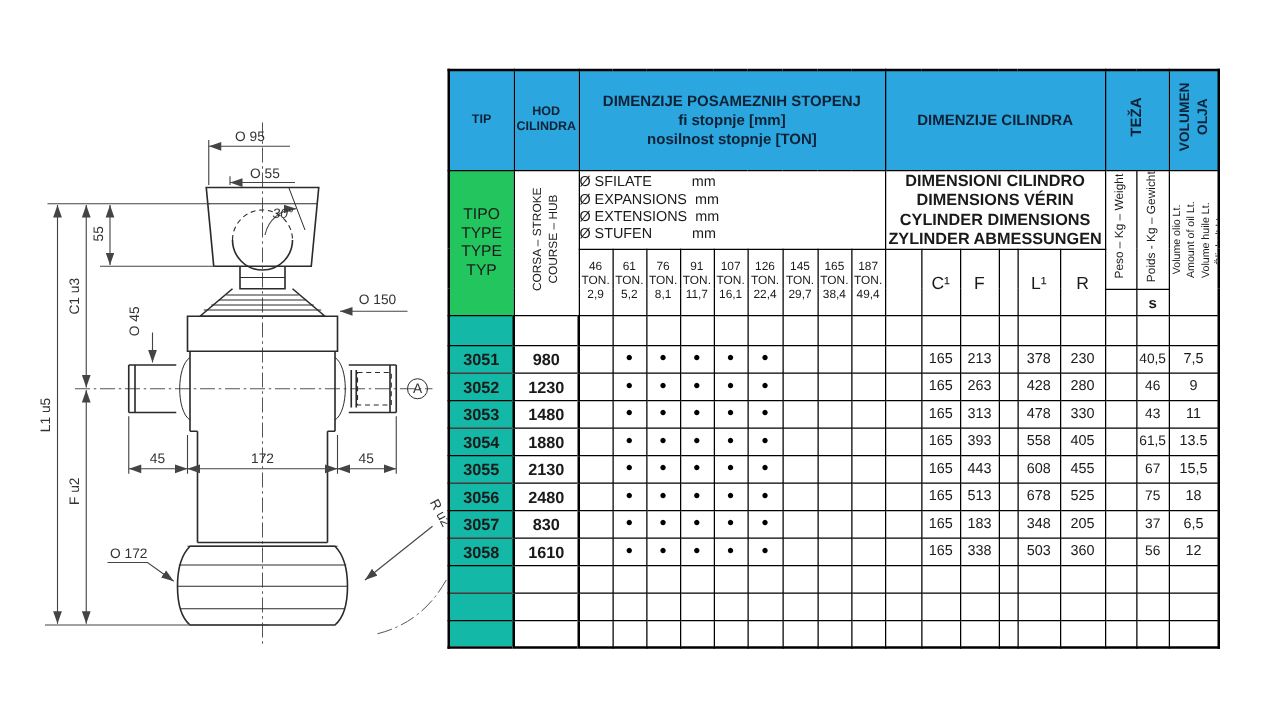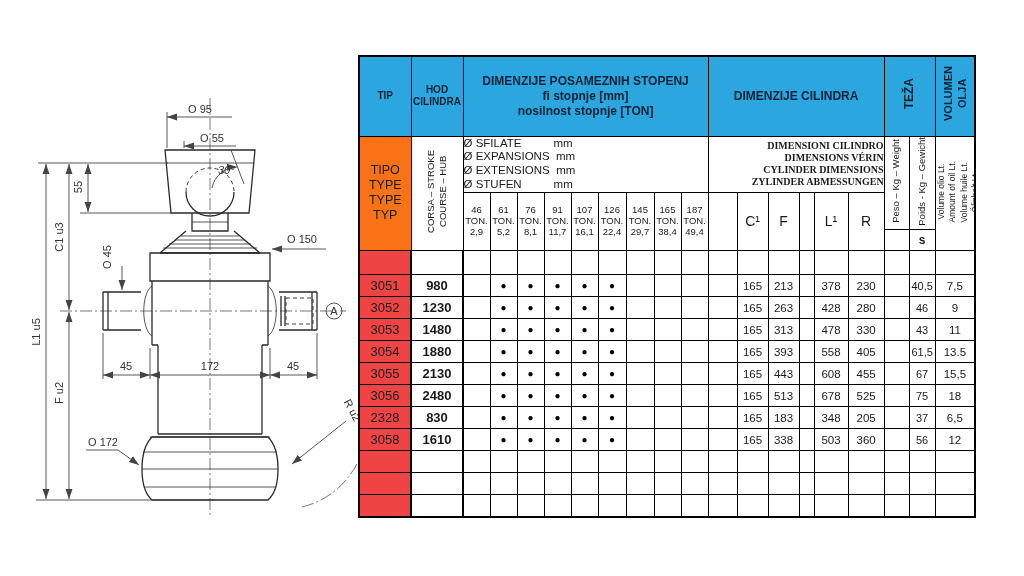--- a/index.html
+++ b/index.html
@@ -18,34 +18,34 @@
   #spec-table{position:absolute;left:358px;top:55px;border-collapse:collapse;table-layout:fixed;
       width:616px;border:2px solid #000;text-align:center;color:#1a1a1a;}
   #spec-table td{border:1px solid #000;padding:0;overflow:hidden;vertical-align:middle;}
   tr.h1{height:80px;}
   td.h1c{background:#2ba6de;border:3px solid #173a5e;color:#0d2236;font-weight:700;
          white-space:pre-line;line-height:1.25;}
   td.h1c.big{font-size:12px;}
   td.h1c.tipcell{font-size:10px;}
   td.h1c.hodcell{font-size:10px;}
   tr.h2a{height:55px;} tr.h2b{height:32px;} tr.h2c{height:21px;}
-  td.tipo{background:#f97316;font-size:12.5px;white-space:pre-line;line-height:1.2;border-right:2px solid #000;}
+  td.tipo{background:#22c55e;font-size:12.5px;white-space:pre-line;line-height:1.2;border-right:2px solid #000;}
   td.sfil{font-size:11.5px;text-align:left;padding-left:5px;white-space:pre;line-height:1.2;}
-  td.dims{font-size:10px;font-weight:700;text-align:right;padding-left:5px;white-space:pre-line;line-height:1.2;font-family:Liberation Serif, serif;}
+  td.dims{font-size:13px;font-weight:700;text-align:center;padding-left:5px;white-space:pre-line;line-height:1.2;}
   td.ton{font-size:9.5px;line-height:1.15;white-space:pre-line;}
   td.sub{font-size:14px;}
   td.scell{font-size:12px;font-weight:700;}
   .vt{display:inline-block;writing-mode:vertical-rl;transform:rotate(180deg);white-space:pre-line;line-height:1.3;}
   .vt.sm{font-size:9.5px;}
   .vt.xs{font-size:8.5px;line-height:1.35;}
   td.corsa{border-right:2px solid #000;}
   
   tr.thin{height:24px;} tr.thin td{border-top:2px solid #000;border-bottom:2px solid #000;}
   tr.drow{height:22px;} tr.erow{height:22px;}
-  .t-tip{background:#ef4444;font-weight:400;font-size:13px;border-right:2px solid #000 !important;}
+  .t-tip{background:#14b8a6;font-weight:700;font-size:13px;border-right:2px solid #000 !important;}
   .t-stroke{font-weight:700;font-size:13px;border-right:2px solid #000 !important;}
   .t-dot{font-size:10px;line-height:1;color:#000;}
   .t-num{font-size:11.5px;}
   .t-w{font-size:11px;}
 </style>
 </head>
 <body>
 
 <div class="page">
 
@@ -383,21 +383,21 @@
           <td class="t-num">165</td>
           <td class="t-num">513</td>
           <td class="t-sep"></td>
           <td class="t-num">678</td>
           <td class="t-num">525</td>
           <td class="t-sep"></td>
           <td class="t-w">75</td>
           <td class="t-num">18</td>
         </tr>
         <tr class="drow">
-          <td class="t-tip">2328</td>
+          <td class="t-tip">3057</td>
           <td class="t-stroke">830</td>
           <td class="t-dot"></td>
           <td class="t-dot">●</td>
           <td class="t-dot">●</td>
           <td class="t-dot">●</td>
           <td class="t-dot">●</td>
           <td class="t-dot">●</td>
           <td class="t-dot"></td>
           <td class="t-dot"></td>
           <td class="t-dot"></td>

